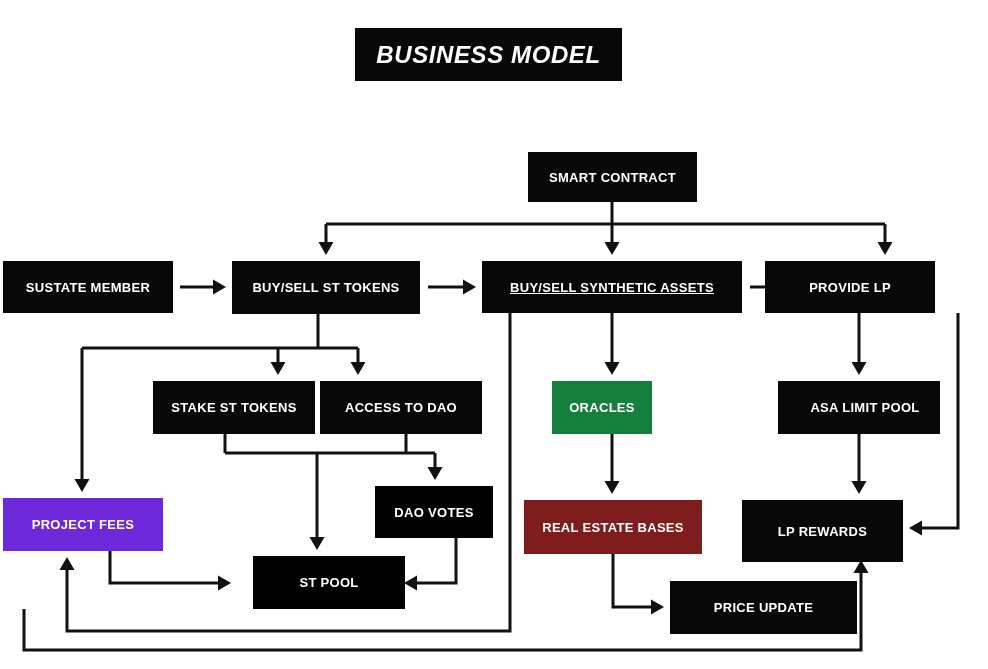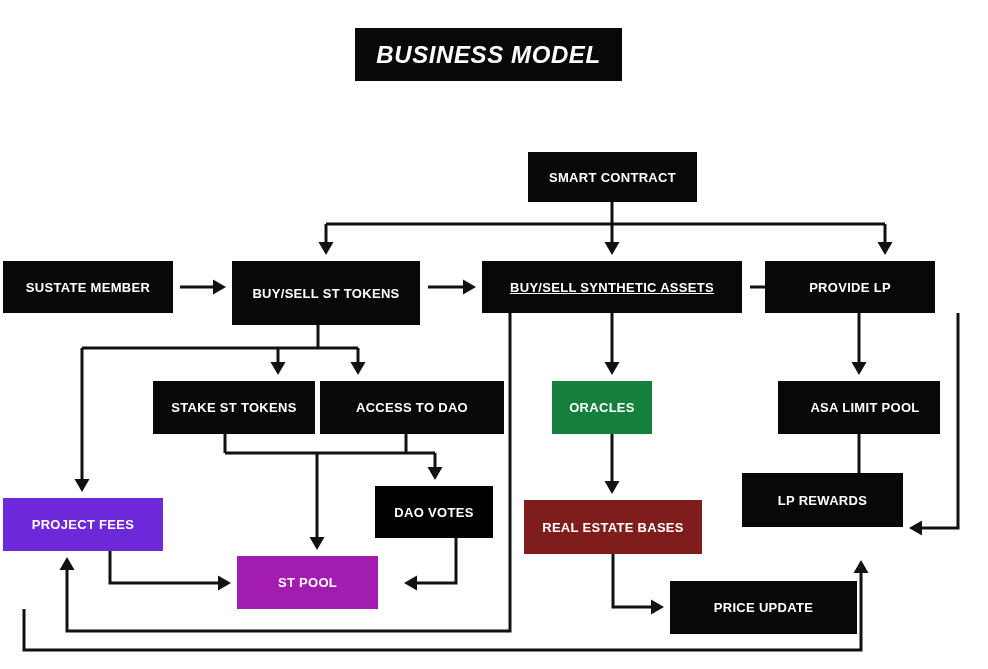--- a/index.html
+++ b/index.html
@@ -158,53 +158,53 @@
   <div id="node-layer">
       <div class="node title" style="left: 355px; top: 28px; width: 267px; height: 53px; background: rgb(8, 8, 8); color: rgb(255, 255, 255); font-style: italic;">
         <span style="font-size: 24px;">BUSINESS MODEL</span>
       </div>
       <div class="node" style="left: 528px; top: 152px; width: 169px; height: 50px; background: rgb(8, 8, 8); color: rgb(255, 255, 255);">
         <span style="font-size: 13px;">SMART CONTRACT</span>
       </div>
       <div class="node" style="left: 3px; top: 261px; width: 170px; height: 52px; background: rgb(8, 8, 8); color: rgb(255, 255, 255);">
         <span style="font-size: 13px;">SUSTATE MEMBER</span>
       </div>
-      <div class="node" style="left: 232px; top: 261px; width: 188px; height: 64px; background: rgb(8, 8, 8); color: rgb(255, 255, 255);">
+      <div class="node" style="left: 232px; top: 261px; width: 188px; height: 53px; background: rgb(8, 8, 8); color: rgb(255, 255, 255);">
         <span style="font-size: 13px;">BUY/SELL ST TOKENS</span>
       </div>
       <div class="node" style="left: 482px; top: 261px; width: 260px; height: 52px; background: rgb(8, 8, 8); color: rgb(255, 255, 255);">
         <span style="font-size: 13px; text-decoration: underline;">BUY/SELL SYNTHETIC ASSETS</span>
       </div>
       <div class="node" style="left: 765px; top: 261px; width: 170px; height: 52px; background: rgb(8, 8, 8); color: rgb(255, 255, 255);">
         <span style="font-size: 13px;">PROVIDE LP</span>
       </div>
       <div class="node" style="left: 153px; top: 381px; width: 162px; height: 53px; background: rgb(8, 8, 8); color: rgb(255, 255, 255);">
         <span style="font-size: 13px;">STAKE ST TOKENS</span>
       </div>
-      <div class="node" style="left: 320px; top: 381px; width: 184px; height: 53px; background: rgb(8, 8, 8); color: rgb(255, 255, 255);">
+      <div class="node" style="left: 320px; top: 381px; width: 162px; height: 53px; background: rgb(8, 8, 8); color: rgb(255, 255, 255);">
         <span style="font-size: 13px;">ACCESS TO DAO</span>
       </div>
       <div class="node" style="left: 552px; top: 381px; width: 100px; height: 53px; background: #15803d; color: rgb(255, 255, 255);">
         <span style="font-size: 13px;">ORACLES</span>
       </div>
       <div class="node" style="left: 778px; top: 381px; width: 162px; height: 53px; background: rgb(8, 8, 8); color: rgb(255, 255, 255); padding-left: 12px;">
         <span style="font-size: 13px;">ASA LIMIT POOL</span>
       </div>
       <div class="node" style="left: 375px; top: 486px; width: 118px; height: 52px; background: #000000; color: rgb(255, 255, 255);">
         <span style="font-size: 13px;">DAO VOTES</span>
       </div>
       <div class="node" style="left: 3px; top: 498px; width: 160px; height: 53px; background: #6d28d9; color: rgb(255, 255, 255);">
         <span style="font-size: 13px;">PROJECT FEES</span>
       </div>
       <div class="node" style="left: 524px; top: 500px; width: 178px; height: 54px; background: #7f1d1d; color: rgb(255, 255, 255);">
         <span style="font-size: 13px;">REAL ESTATE BASES</span>
       </div>
-      <div class="node" style="left: 742px; top: 473px; width: 161px; height: 54px; background: rgb(8, 8, 8); color: rgb(255, 255, 255);">
+      <div class="node" style="left: 742px; top: 500px; width: 161px; height: 62px; background: rgb(8, 8, 8); color: rgb(255, 255, 255);">
         <span style="font-size: 13px;">LP REWARDS</span>
       </div>
-      <div class="node" style="left: 237px; top: 556px; width: 141px; height: 53px; background: #a21caf; color: rgb(255, 255, 255);">
+      <div class="node" style="left: 253px; top: 556px; width: 152px; height: 53px; background: #000000; color: rgb(255, 255, 255);">
         <span style="font-size: 13px;">ST POOL</span>
       </div>
       <div class="node" style="left: 670px; top: 581px; width: 187px; height: 53px; background: rgb(8, 8, 8); color: rgb(255, 255, 255);">
         <span style="font-size: 13px;">PRICE UPDATE</span>
       </div>
     </div>
 </div>
 
 </body></html>

